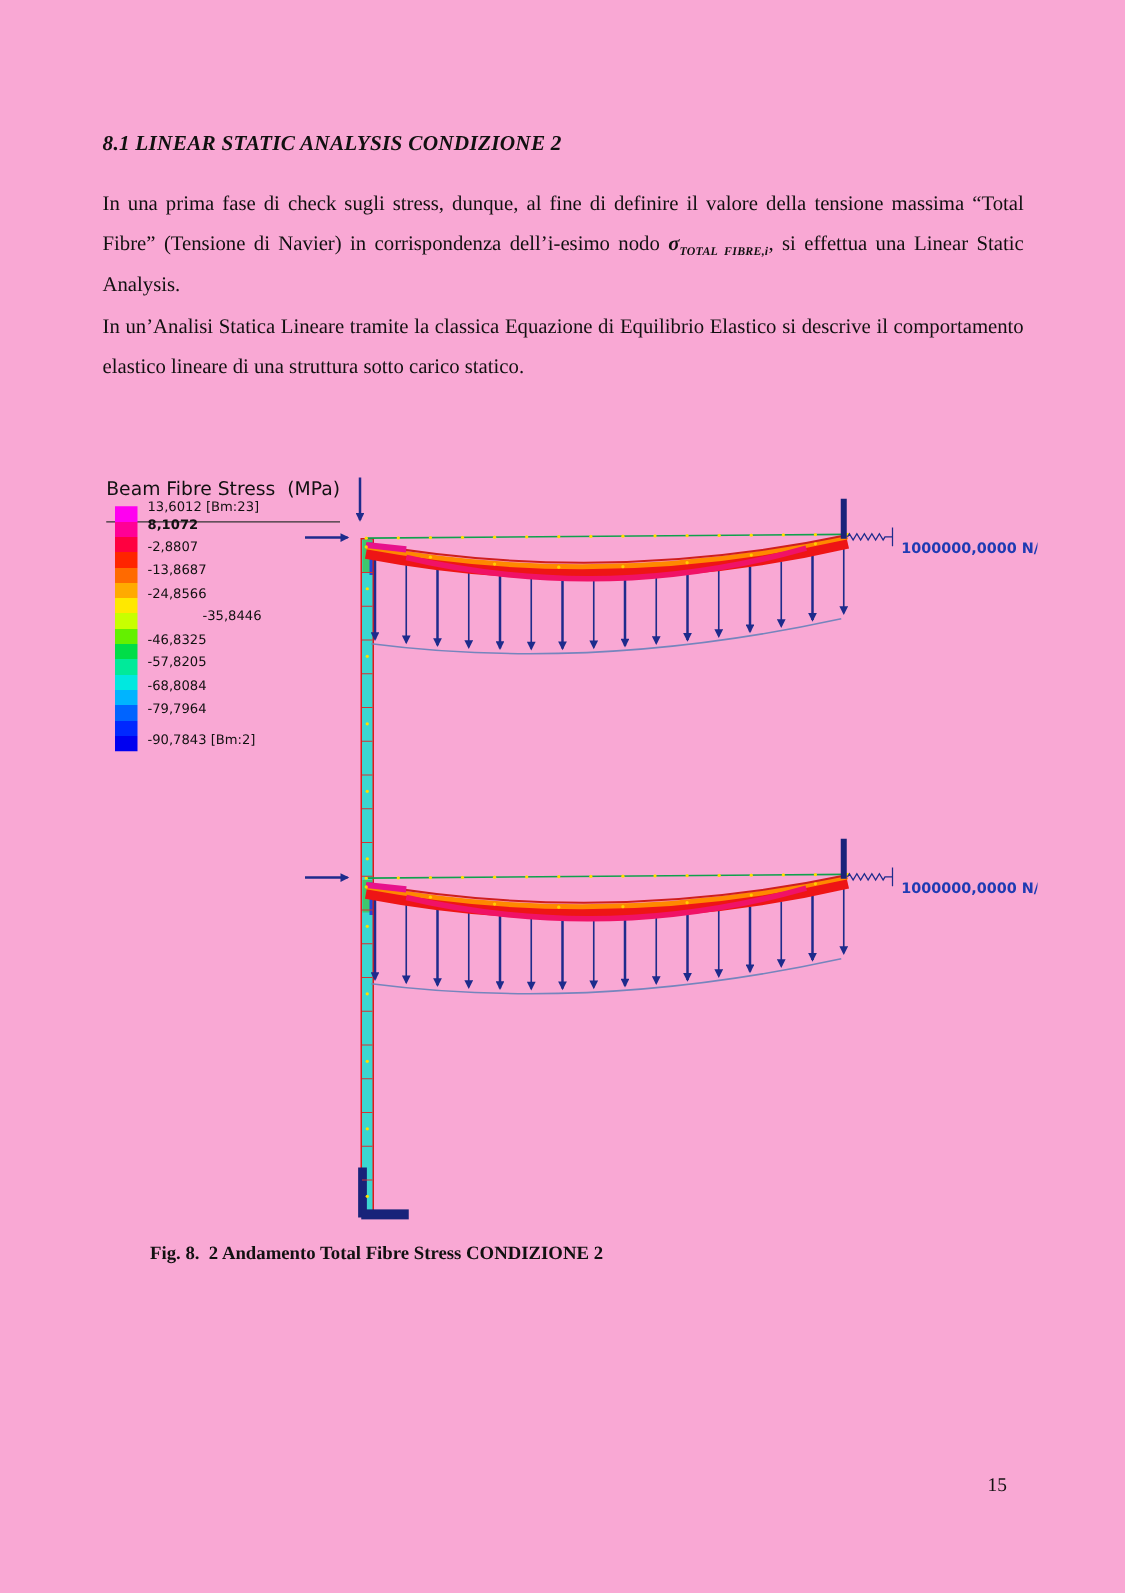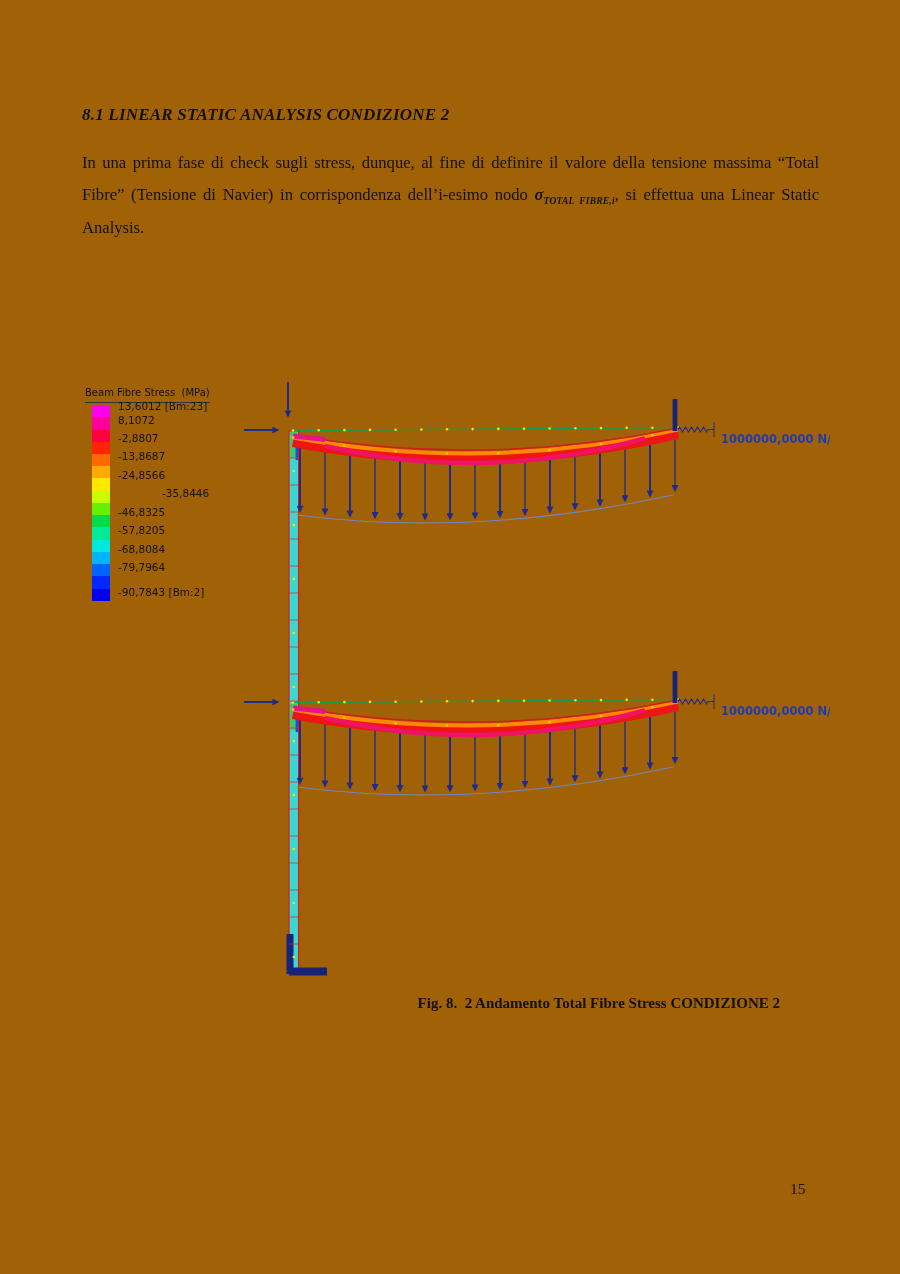--- a/index.html
+++ b/index.html
@@ -1,17 +1,17 @@
 <!DOCTYPE html>
 <html><head>
 <meta charset="utf-8">
 <style>
   html,body{margin:0;padding:0;background:#e8e8e8;}
   .page{
-    position:relative;width:900px;height:1274px;background:#a16207;
+    position:relative;width:900px;height:1274px;background:#f9a8d4;
     font-family:"Liberation Serif", serif;color:#111;overflow:hidden;margin:0 auto;
   }
   .heading{
     position:absolute;left:82px;top:105px;width:740px;
     font-size:17px;font-weight:bold;font-style:italic;letter-spacing:.2px;
   }
   .body-par{
     position:absolute;left:82px;width:737px;
     font-size:16.6px;line-height:32.6px;text-align:justify;
   }
@@ -24,58 +24,59 @@
     position:absolute;left:240px;top:327px;width:420px;text-align:center;
     font-size:15.5px;font-weight:bold;
   }
   .fig-title .sg{font-style:italic;}
   .fig-title sub{font-size:9.5px;font-style:italic;line-height:0;letter-spacing:.2px;}
   .fig-subtitle{
     position:absolute;left:240px;top:353px;width:420px;text-align:center;
     font-size:15.5px;font-weight:bold;letter-spacing:.6px;
   }
   .fig-caption{
-    position:absolute;left:120px;top:995px;width:660px;text-align:right;
+    position:absolute;left:120px;top:995px;width:660px;text-align:left;
     font-size:15px;font-weight:bold;white-space:pre-wrap;
   }
   .page-number{position:absolute;left:790px;top:1180px;font-size:15.5px;}
 
   
   .legend{position:absolute;left:85px;top:381px;width:155px;height:235px;
     font-family:"DejaVu Sans", sans-serif;}
   .legend-title{
-    display:inline-block;font-size:10px;color:#111;white-space:pre;
-    border-bottom:1.2px solid #333;padding-bottom:4px;
+    display:inline-block;font-size:15px;color:#111;white-space:pre;
+    border-bottom:1.2px solid #333;padding-bottom:17px;
   }
   .legend-bar{position:absolute;left:7px;top:24px;width:18px;height:196px;}
   .legend-label{position:absolute;left:33px;font-size:10.5px;color:#111;white-space:nowrap;}
 
   
   #fea{position:absolute;left:240px;top:378px;}
   #fea text{font-family:"DejaVu Sans", sans-serif;font-size:11.5px;font-weight:bold;fill:#1f3bb3;}
   .arrow{stroke:#1e2b8c;}
 </style>
 </head>
 <body>
 
 <div class="page">
 
   <div class="heading">8.1 LINEAR STATIC ANALYSIS CONDIZIONE 2</div>
 
   <p class="body-par par1"><span>In una prima fase di check sugli stress, dunque, al fine di definire il valore della tensione massima “Total Fibre” (Tensione di Navier) in corrispondenza dell’i-esimo nodo </span><span class="sigma-inline"><span class="sg">σ</span><sub>TOTAL FIBRE,i</sub></span><span>, si effettua una Linear Static Analysis.</span></p>
 
+  <p class="body-par par2">In un’Analisi Statica Lineare tramite la classica Equazione di Equilibrio Elastico si descrive il comportamento elastico lineare di una struttura sotto carico statico.</p>
 
 
 
   <div class="legend">
     <span class="legend-title">Beam Fibre Stress  (MPa)</span>
     <div class="legend-bar" id="legend-bar" style="background: linear-gradient(rgb(255, 0, 240) 0%, rgb(255, 0, 240) 6.25%, rgb(255, 0, 150) 6.25%, rgb(255, 0, 150) 12.5%, rgb(255, 0, 64) 12.5%, rgb(255, 0, 64) 18.75%, rgb(255, 36, 0) 18.75%, rgb(255, 36, 0) 25%, rgb(255, 106, 0) 25%, rgb(255, 106, 0) 31.25%, rgb(255, 170, 0) 31.25%, rgb(255, 170, 0) 37.5%, rgb(255, 232, 0) 37.5%, rgb(255, 232, 0) 43.75%, rgb(200, 255, 0) 43.75%, rgb(200, 255, 0) 50%, rgb(100, 240, 0) 50%, rgb(100, 240, 0) 56.25%, rgb(0, 221, 72) 56.25%, rgb(0, 221, 72) 62.5%, rgb(0, 234, 154) 62.5%, rgb(0, 234, 154) 68.75%, rgb(0, 232, 224) 68.75%, rgb(0, 232, 224) 75%, rgb(0, 180, 255) 75%, rgb(0, 180, 255) 81.25%, rgb(0, 100, 255) 81.25%, rgb(0, 100, 255) 87.5%, rgb(0, 40, 255) 87.5%, rgb(0, 40, 255) 93.75%, rgb(0, 0, 240) 93.75%, rgb(0, 0, 240) 100%);"></div>
     <div id="legend-labels">
         <span class="legend-label" style="top: 19px; text-align: right;">13,6012 [Bm:23]</span>
-        <span class="legend-label" style="top: 33px;">8,1072</span>
+        <span class="legend-label" style="top: 33px; font-weight: bold;">8,1072</span>
         <span class="legend-label" style="top: 51px;">-2,8807</span>
         <span class="legend-label" style="top: 69px;">-13,8687</span>
         <span class="legend-label" style="top: 88px;">-24,8566</span>
         <span class="legend-label" style="top: 106px; margin-left: 44px;">-35,8446</span>
         <span class="legend-label" style="top: 125px;">-46,8325</span>
         <span class="legend-label" style="top: 143px;">-57,8205</span>
         <span class="legend-label" style="top: 162px;">-68,8084</span>
         <span class="legend-label" style="top: 180px;">-79,7964</span>
         <span class="legend-label" style="top: 205px;">-90,7843 [Bm:2]</span>
       </div>

